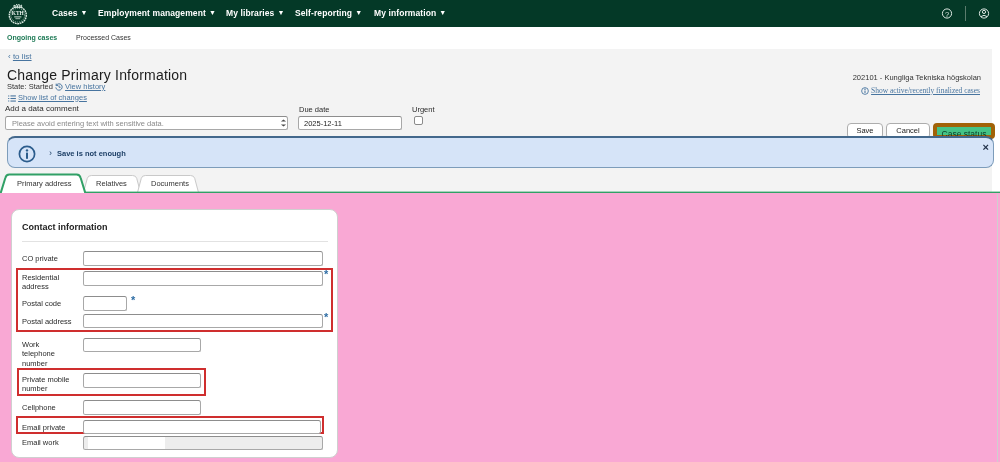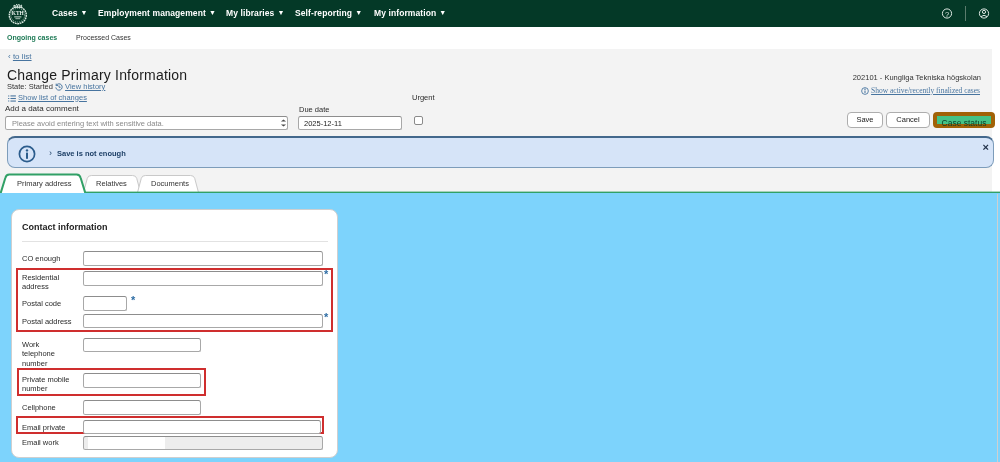--- a/index.html
+++ b/index.html
@@ -17,30 +17,30 @@
   .staterow { position:absolute; left:7px; top:32.5px; font-size:7.5px; color:#333; }
   .listrow { position:absolute; left:8px; top:43.5px; font-size:7.5px; }
   .org { position:absolute; right:11px; top:23.5px; font-size:7.5px; color:#333; }
   .showactive { position:absolute; right:12px; top:37px; font-size:7.5px;font-family:Liberation Serif, serif; }
   .lbl { position:absolute; font-size:7.5px; color:#2b2b2b; }
   .inp { position:absolute; background:#fff; border:1px solid #a8a8a8; border-top-color:#8d8d8d; border-radius:2.5px; font-size:7.5px; color:#222; font-family:"Liberation Sans", sans-serif; }
   .comment { left:5px; top:67px; width:283px; height:14px; padding-left:6px; color:#8a8a8a; }
   .due { left:298px; top:67px; width:104px; height:14px; padding-left:5px; }
   .spin { position:absolute; left:280px; top:70px; width:7px; height:8px; }
   .chk { position:absolute; left:414px; top:66.5px; width:9px; height:9px; border:1px solid #8a8a8a; border-radius:2px; background:#fff; }
-  .btn { position:absolute; top:63px; height:16px; font-size:7.5px; color:#222; background:#fff; border:1px solid #adadad; border-radius:4px; text-align:center; line-height:14px; }
+  .btn { position:absolute; top:74px; height:16px; font-size:7.5px; color:#222; background:#fff; border:1px solid #adadad; border-radius:4px; text-align:center; line-height:14px; }
   .bsave { left:847px; width:36px; }
   .bcancel { left:886px; width:44px; }
   .bstatus { left:933px; width:62px; background:#44c386; border:4px solid #a16207; color:#0d4029; font-size:8.5px; }
   .banner { position:absolute; left:7px; top:87px; width:987px; height:31.5px; background:#d6e4f8; border:1px solid #7d9cba; border-top:2px solid #43688c; border-radius:8px; }
   .banner .txt { position:absolute; left:49px; top:10.5px; font-size:7.5px; font-weight:bold; color:#1d3f66; }
   .banner .chev { position:absolute; left:41px; top:9.5px; font-size:9px; color:#1d3f66; }
   .banner .x { position:absolute; right:4px; top:3px; font-size:11px; font-weight:bold; color:#22324a; }
   .tabsvg { position:absolute; left:0; top:123px; }
-  .content { position:absolute; left:0; top:193px; width:1000px; height:269px; background:#7dd3fc; }
+  .content { position:absolute; left:0; top:193px; width:1000px; height:269px; background:#f9a8d4; }
   .card { position:absolute; left:11px; top:16px; width:327px; height:249px; background:#fff; border:1px solid #cfcfcf; border-radius:8px; }
   .card h2 { position:absolute; left:10px; top:12px; font-size:9px; color:#222; }
   .card hr { position:absolute; left:10px; top:31px; width:306px; border:none; border-top:1px solid #e2e2e2; }
   .fl { position:absolute; left:10px; font-size:7.5px; color:#2b2b2b; line-height:9.5px; }
   .fi { position:absolute; background:#fff; border:1px solid #a8a8a8; border-top-color:#8d8d8d; border-radius:2.5px; height:14.5px; }
   .wide { left:71px; width:240px; }
   .med  { left:71px; width:118px; }
   .tiny { left:71px; width:44px; }
   .redbox { position:absolute; border:2.5px solid #cf2e2e; }
   .ast { position:absolute; color:#2e6da4; font-size:11px; font-weight:bold; }
@@ -115,21 +115,21 @@
       </svg>
       <a class="lnk" href="#">Show active/recently finalized cases</a></div>
     <div class="lbl" style="left:5px; top:55px; font-size:8px;">Add a data comment</div>
     <input class="inp comment" value="Please avoid entering text with sensitive data." style="">
     <svg class="spin" viewBox="0 0 8 10">
       <path d="M0.8 3.2 L4 0.6 L7.2 3.2 Z" fill="#4a4a4a"></path>
       <path d="M0.8 6.8 L4 9.4 L7.2 6.8 Z" fill="#4a4a4a"></path>
     </svg>
     <div class="lbl" style="left:299px; top:56px;">Due date</div>
     <input class="inp due" value="2025-12-11" style="">
-    <div class="lbl" style="left:412px; top:44px;">Urgent</div>
+    <div class="lbl" style="left:412px; top:56px;">Urgent</div>
     <div class="chk"></div>
     <div class="btn bsave">Save</div>
     <div class="btn bcancel">Cancel</div>
     <div class="btn bstatus">Case status</div>
     <div class="banner">
       <svg width="18" height="18" style="position:absolute;left:9.5px;top:6.5px;" viewBox="0 0 18 18">
         <circle cx="9" cy="9" r="7.6" fill="none" stroke="#2b5c8c" stroke-width="1.7"></circle>
         <circle cx="9" cy="5.4" r="1.2" fill="#2b5c8c"></circle>
         <rect x="8" y="7.6" width="2" height="6.2" fill="#2b5c8c"></rect>
       </svg>
@@ -145,21 +145,21 @@
       <text x="17" y="14" font-size="7.5" fill="#333" font-family="Liberation Sans">Primary address</text>
       <text x="96" y="14" font-size="7.5" fill="#333" font-family="Liberation Sans">Relatives</text>
       <text x="151" y="14" font-size="7.5" fill="#333" font-family="Liberation Sans">Documents</text>
     </svg>
   </div>
   <div class="content">
     <div style="position:absolute; right:2px; top:1px; width:1px; height:268px; background:#cfcfcf;"></div>
     <div class="card">
       <h2>Contact information</h2>
       <hr>
-      <div class="fl" style="top:43.5px;">CO enough</div>
+      <div class="fl" style="top:43.5px;">CO private</div>
       <div class="fi wide" style="top:41px;"></div>
       <div class="redbox" style="left:3.5px; top:57.5px; width:317px; height:64px;"></div>
       <div class="fl" style="top:62.5px;">Residential<br>address</div>
       <div class="fi wide" style="top:61px;"></div>
       <div class="ast" style="left:312px; top:58px;">*</div>
       <div class="fl" style="top:89px;">Postal code</div>
       <div class="fi tiny" style="top:86px;"></div>
       <div class="ast" style="left:119px; top:84px;">*</div>
       <div class="fl" style="top:106.5px;">Postal address</div>
       <div class="fi wide" style="top:103.5px;"></div>

